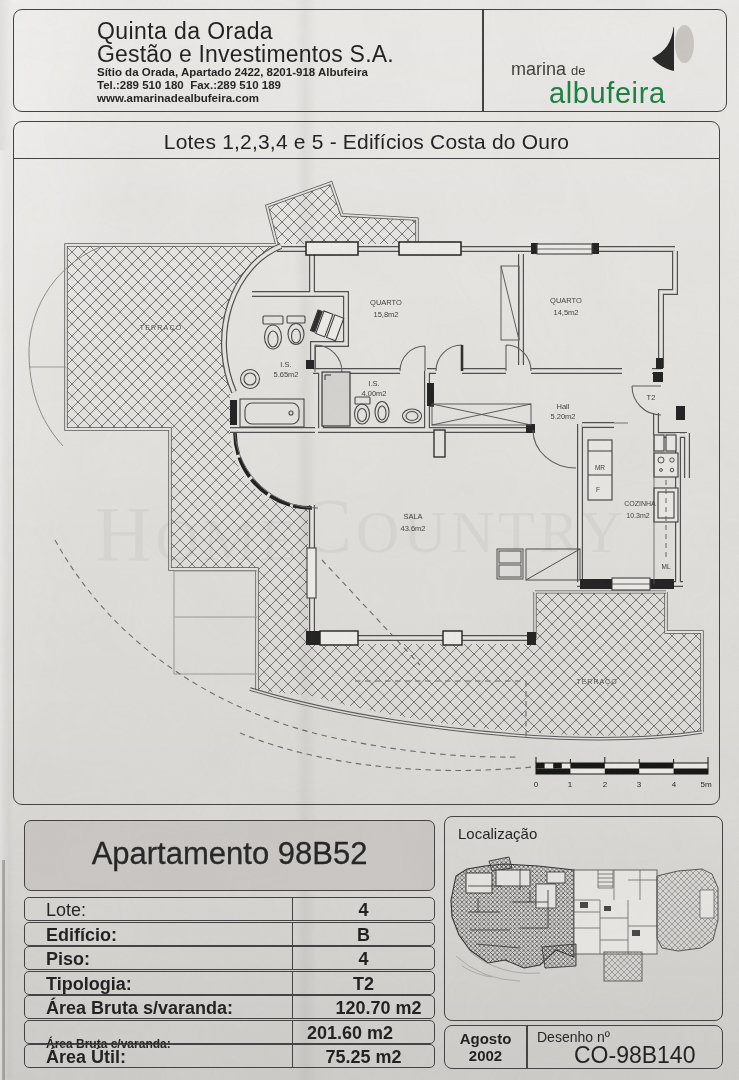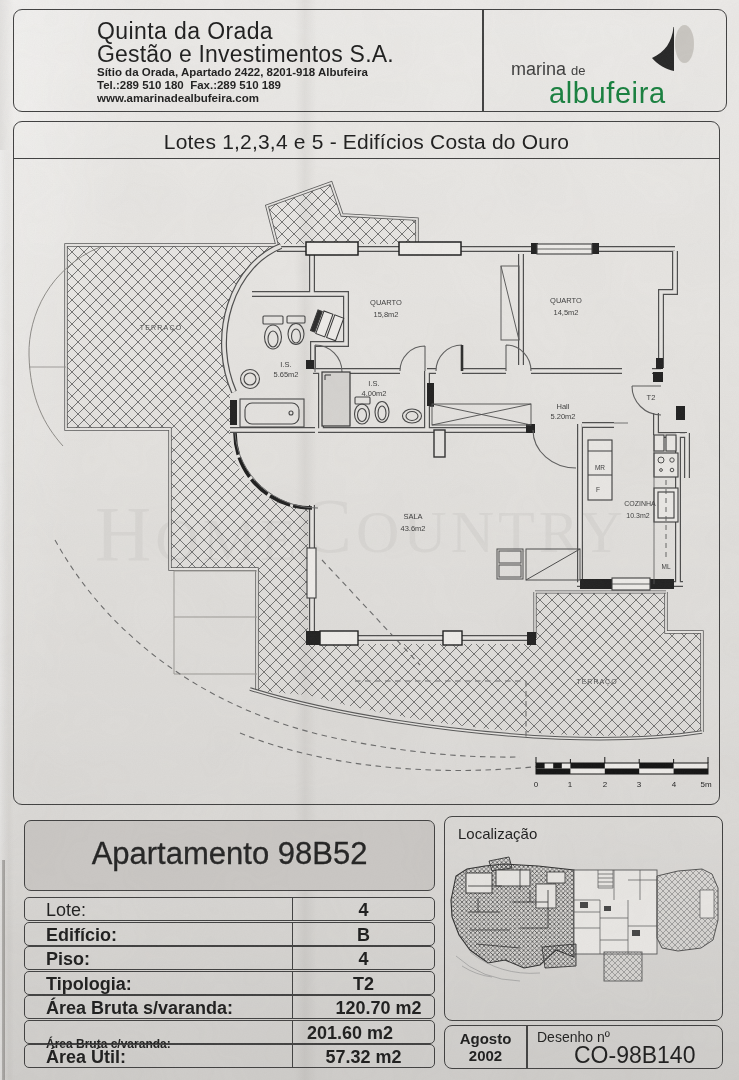--- a/index.html
+++ b/index.html
@@ -415,21 +415,21 @@
 <div class="t" style="left:292px;top:998px;width:173px;text-align:center;font-size:18px;font-weight:bold;">120.70 m2</div>
 
 <div class="bx" style="left:24px;top:1019.5px;width:411px;height:24px;border-radius:5px;"></div>
 <div style="position:absolute;left:292px;top:1020.5px;width:1.4px;height:22px;background:#3f3f3f;"></div>
 <div class="t" style="left:46px;top:1037px;font-size:12px;font-weight:bold;">Área Bruta c/varanda:</div>
 <div class="t" style="left:292px;top:1022.5px;width:116px;text-align:center;font-size:18px;font-weight:bold;">201.60 m2</div>
 
 <div class="bx" style="left:24px;top:1044px;width:411px;height:24px;border-radius:5px;"></div>
 <div style="position:absolute;left:292px;top:1045px;width:1.4px;height:22px;background:#3f3f3f;"></div>
 <div class="t" style="left:46px;top:1047px;font-size:18px;font-weight:bold;">Área Útil:</div>
-<div class="t" style="left:292px;top:1047px;width:143px;text-align:center;font-size:18px;font-weight:bold;">57.32 m2</div>
+<div class="t" style="left:292px;top:1047px;width:143px;text-align:center;font-size:18px;font-weight:bold;">75.25 m2</div>
 
 <div class="bx" style="left:444px;top:816px;width:279px;height:205px;border-radius:8px;"></div>
 
 <div class="t" style="left:458px;top:825px;font-size:15px;">Localização</div>
 
 <div class="bx" style="left:444px;top:1025px;width:279px;height:44px;border-radius:8px;"></div>
 <div style="position:absolute;left:526px;top:1026px;width:1.5px;height:42px;background:#3f3f3f;"></div>
 
 <div class="t" style="left:444px;top:1030px;width:83px;text-align:center;font-size:15px;font-weight:bold;line-height:17px;">Agosto<br>2002</div>
 

